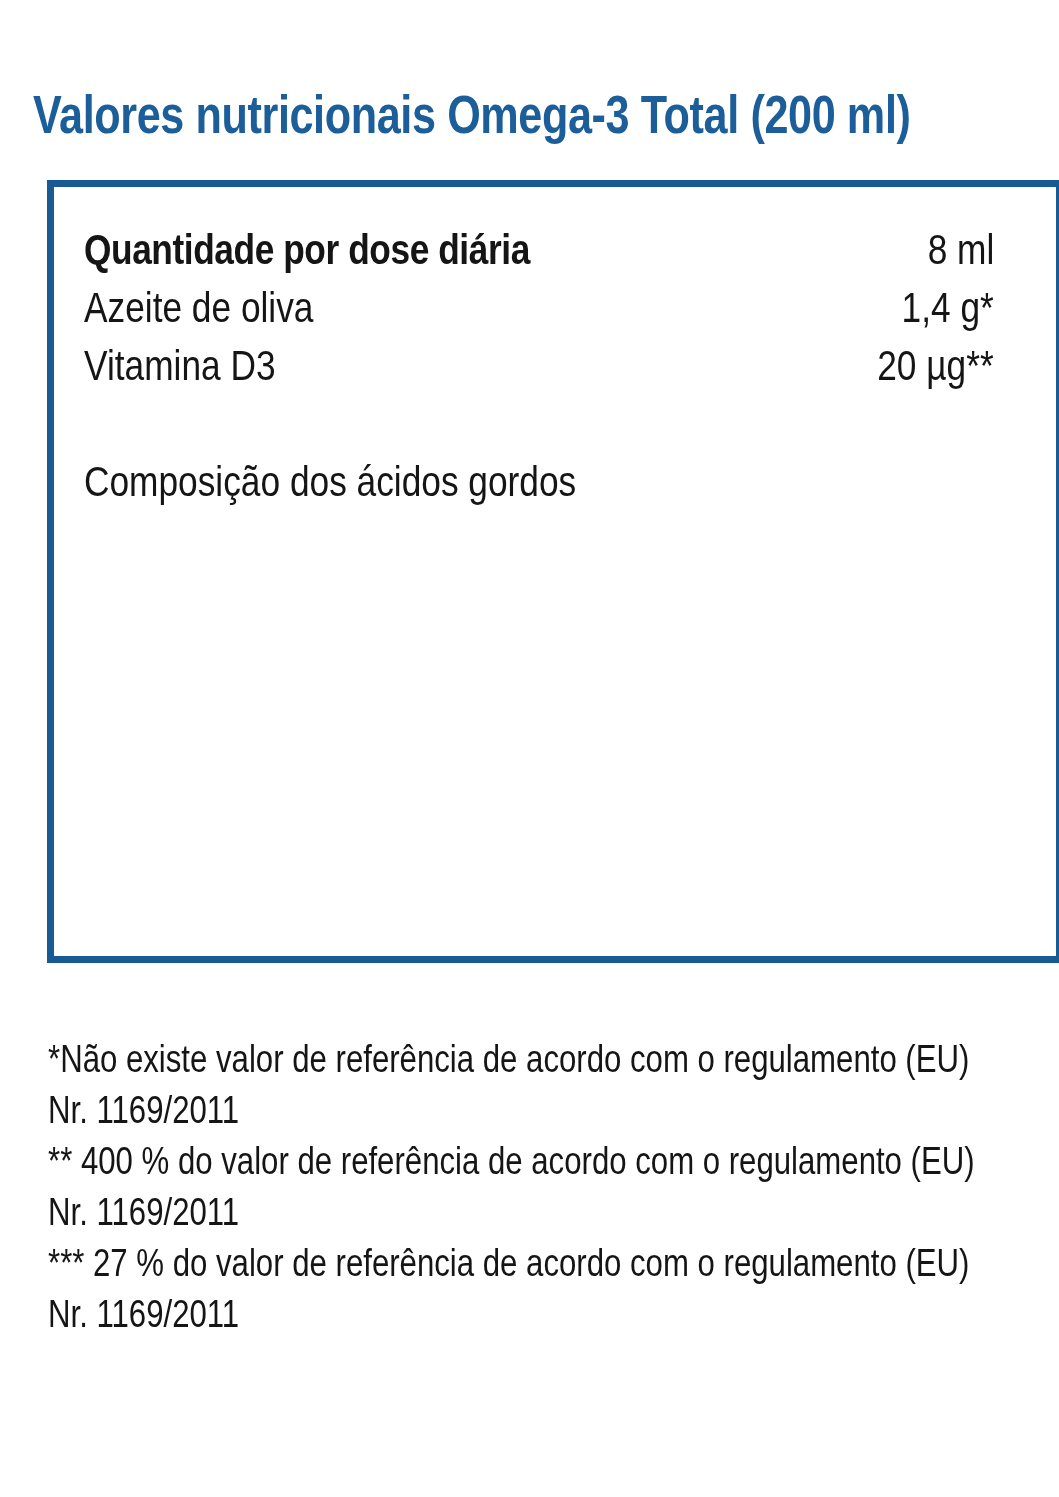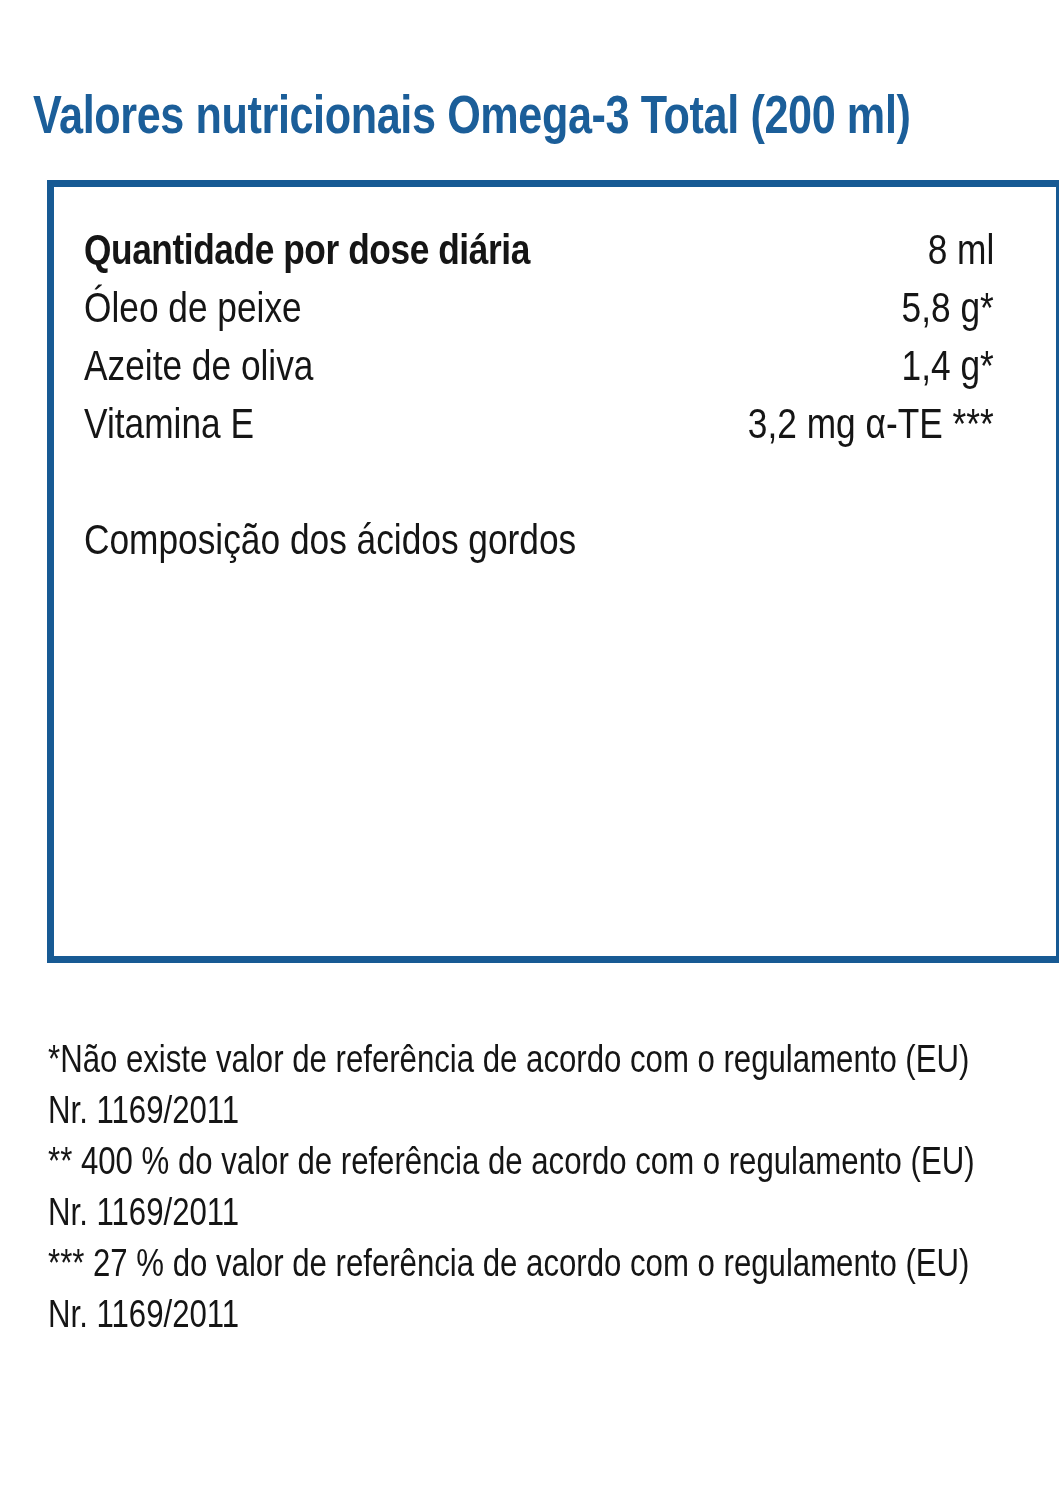--- a/index.html
+++ b/index.html
@@ -103,35 +103,31 @@
 
   <h1 class="title"><span class="cond">Valores nutricionais Omega-3 Total (200 ml)</span></h1>
 
   <div class="box">
 
     <div class="row bold">
       <span class="label cond">Quantidade por dose diária</span>
       <span class="value cond">8 ml</span>
     </div>
 
-    <div class="row">
-      <span class="label cond">Óleo de peixe</span>
-      <span class="value cond">5,8 g*</span>
-    </div>
 
     <div class="row">
       <span class="label cond">Azeite de oliva</span>
       <span class="value cond">1,4 g*</span>
     </div>
 
+    <div class="row">
+      <span class="label cond">Vitamina D3</span>
+      <span class="value cond">20 µg**</span>
+    </div>
 
-    <div class="row">
-      <span class="label cond">Vitamina E</span>
-      <span class="value cond">3,2 mg α-TE ***</span>
-    </div>
 
     <div class="row spacer"></div>
 
     <div class="row">
       <span class="label cond">Composição dos ácidos gordos</span>
       <span class="value cond"></span>
     </div>
 
 
 

